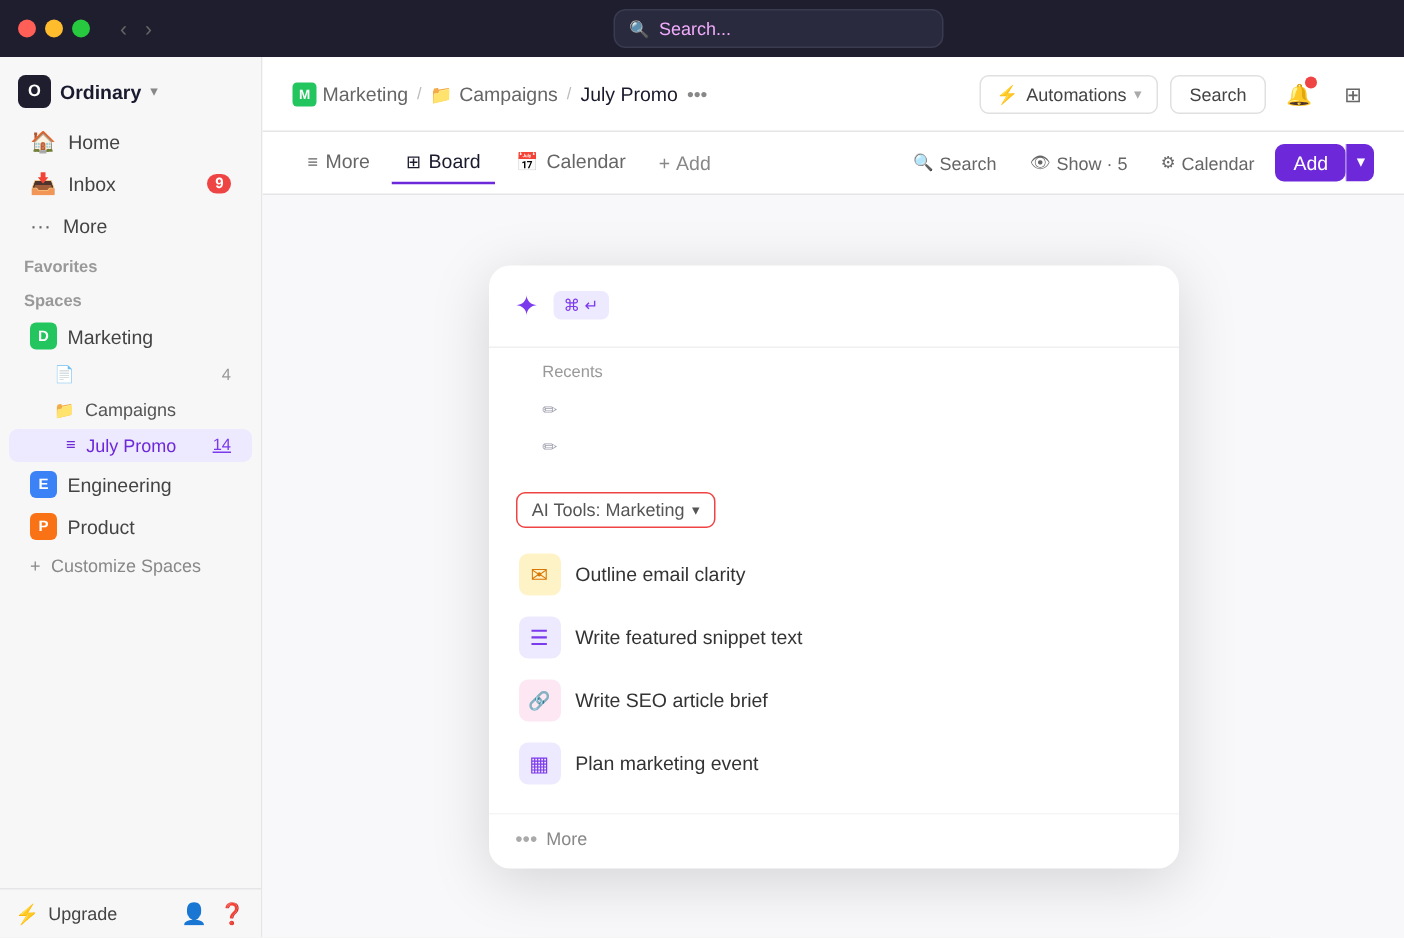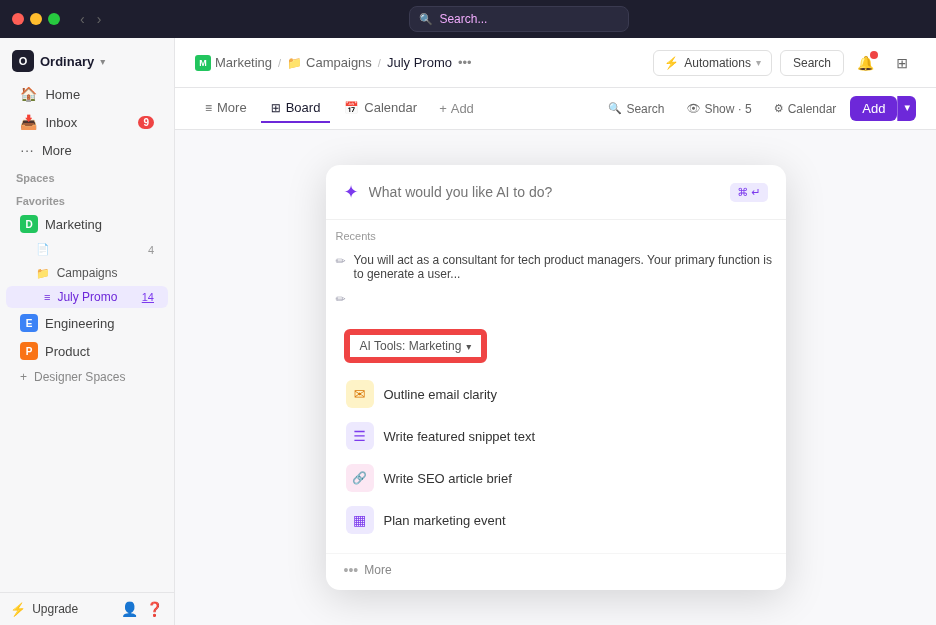--- a/index.html
+++ b/index.html
@@ -374,39 +374,39 @@
     }
     .ai-shortcut {
       background: #ede9fe;
       border-radius: 5px;
       padding: 3px 7px;
       font-size: 11px;
       color: #7c3aed;
       display: flex; align-items: center; gap: 2px;
     }
     .ai-recents-section {
-      padding: 10px 10px;
+      padding: 10px 36px;
     }
     .ai-recents-label {
       font-size: 11px; color: #999; font-weight: 500;
       margin-bottom: 6px;
     }
     .ai-recent-item {
       display: flex; align-items: flex-start; gap: 8px;
       padding: 5px 0;
       cursor: pointer;
       font-size: 12px; color: #444;
     }
     .recent-icon { color: #a0a0b0; font-size: 12px; margin-top: 1px; flex-shrink: 0; }
     .ai-tools-section {
       padding: 8px 18px 12px;
     }
     .ai-tools-dropdown {
       display: inline-flex; align-items: center; gap: 5px;
-      border: 6px solid #ef4444;
+      border: 1px solid #ef4444;
       border-radius: 6px;
       padding: 4px 10px;
       font-size: 12px; color: #555;
       cursor: pointer;
       margin-bottom: 10px;
     }
     .ai-tool-item {
       display: flex; align-items: center; gap: 10px;
       padding: 7px 2px;
       cursor: pointer;
@@ -478,23 +478,23 @@
     <div class="sidebar-nav-item">
       <span class="nav-icon">📥</span>
       <span>Inbox</span>
       <span class="sidebar-nav-badge">9</span>
     </div>
     <div class="sidebar-nav-item">
       <span class="nav-icon">···</span>
       <span>More</span>
     </div>
 
+    <div class="sidebar-section-label">Favorites</div>
+
     <div class="sidebar-section-label">Spaces</div>
-
-    <div class="sidebar-section-label">Favorites</div>
 
     <div class="sidebar-space-item">
       <div class="space-icon space-d">D</div>
       <span>Marketing</span>
     </div>
     <div class="sidebar-sub-item">
       <span style="color:#aaa;font-size:11px;">📄</span>
       <span class="sub-item-count">4</span>
     </div>
     <div class="sidebar-sub-item">
@@ -512,21 +512,21 @@
       <span>Engineering</span>
     </div>
 
     <div class="sidebar-space-item">
       <div class="space-icon space-p">P</div>
       <span>Product</span>
     </div>
 
     <div class="discover-item">
       <span>+</span>
-      <span>Designer Spaces</span>
+      <span>Customize Spaces</span>
     </div>
 
     <div class="sidebar-bottom">
       <div class="upgrade-btn">
         <span class="upgrade-icon">⚡</span>
         <span>Upgrade</span>
       </div>
       <div class="sidebar-bottom-icons">
         <span class="bottom-icon">👤</span>
         <span class="bottom-icon">❓</span>
@@ -603,29 +603,27 @@
           <div class="add-task-dropdown">▾</div>
         </div>
       </div>
     </div>
 
     <div class="content-body">
 
       <div class="ai-panel">
         <div class="ai-panel-header">
           <span class="ai-sparkle">✦</span>
-          <input class="ai-input" type="text" placeholder="What would you like AI to do?" style="">
           <div class="ai-shortcut">⌘ ↵</div>
         </div>
 
         <div class="ai-recents-section">
           <div class="ai-recents-label">Recents</div>
           <div class="ai-recent-item">
             <span class="recent-icon">✏</span>
-            <span>You will act as a consultant for tech product managers. Your primary function is to generate a user...</span>
           </div>
           <div class="ai-recent-item">
             <span class="recent-icon">✏</span>
           </div>
         </div>
 
         <div class="ai-tools-section">
           <div class="ai-tools-dropdown">
             <span>AI Tools: Marketing</span>
             <span style="font-size:10px;">▾</span>

